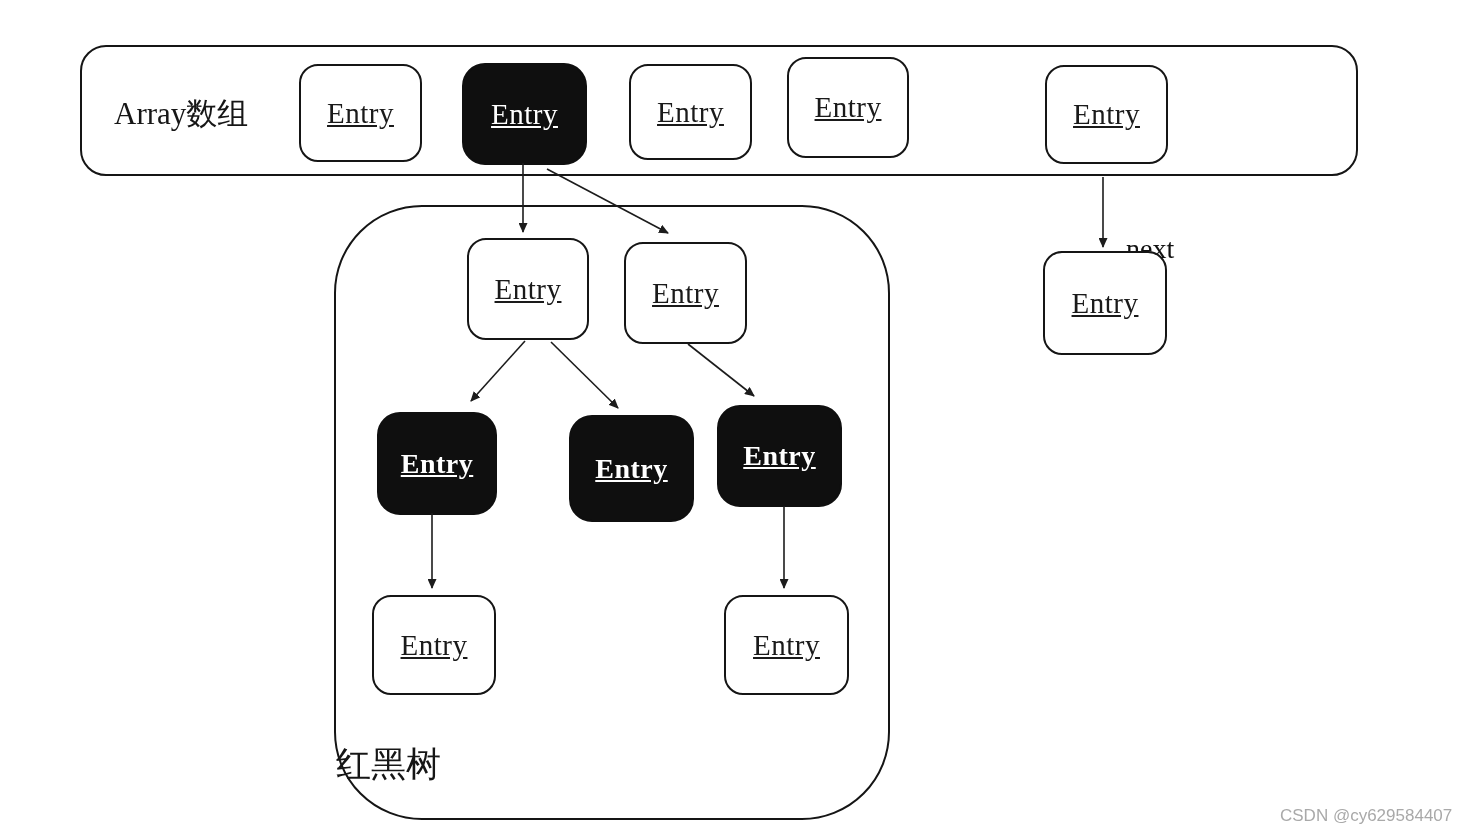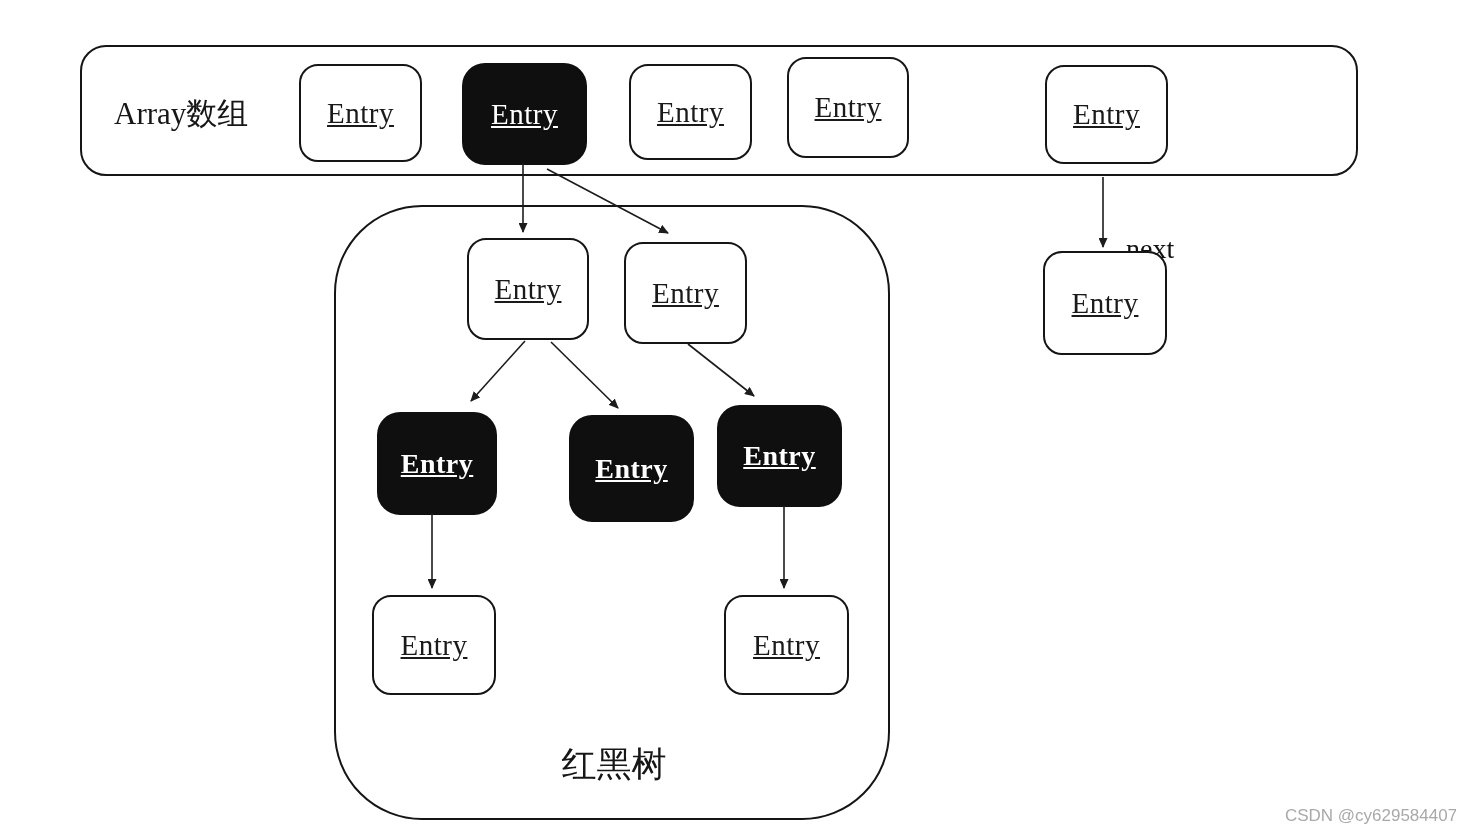--- a/index.html
+++ b/index.html
@@ -16,28 +16,28 @@
     position:absolute;box-sizing:border-box;border:2px solid #151515;background:#ffffff;
     border-radius:19px;display:flex;align-items:center;justify-content:center;
     font-size:29px;color:#1a1a1a;letter-spacing:0.5px;text-decoration:underline;
   }
   .entry.black{background:#0f0f0f;border-color:#0f0f0f;color:#ffffff;border-radius:23px;}
   .entry.bold{font-weight:bold;font-size:28px;}
   .array-label{
     position:absolute;left:32px;top:46px;font-size:31px;color:#161616;white-space:nowrap;
   }
   .tree-label{
-    position:absolute;left:0;top:534px;width:556px;text-align:center;
+    position:absolute;left:0;top:534px;width:556px;
     font-size:35px;color:#161616;
   }
   .next-label{
     position:absolute;left:1126px;top:197px;font-size:28px;color:#111;white-space:nowrap;margin-top:36px;
   }
   .watermark{
-    position:absolute;left:1280px;top:806px;width:182px;text-align:center;
+    position:absolute;left:1280px;top:806px;width:182px;text-align:left;
     font-family:"Liberation Sans","DejaVu Sans",sans-serif;
     font-size:17px;color:#a9a9a9;white-space:nowrap;
   }
   svg.arrow-layer{position:absolute;left:0;top:0;width:1468px;height:838px;z-index:5;pointer-events:none;}
   svg.arrow-layer line{stroke:#1c1c1c;stroke-width:1.6;}
 </style>
 </head>
 <body>
 
 <div class="canvas">

